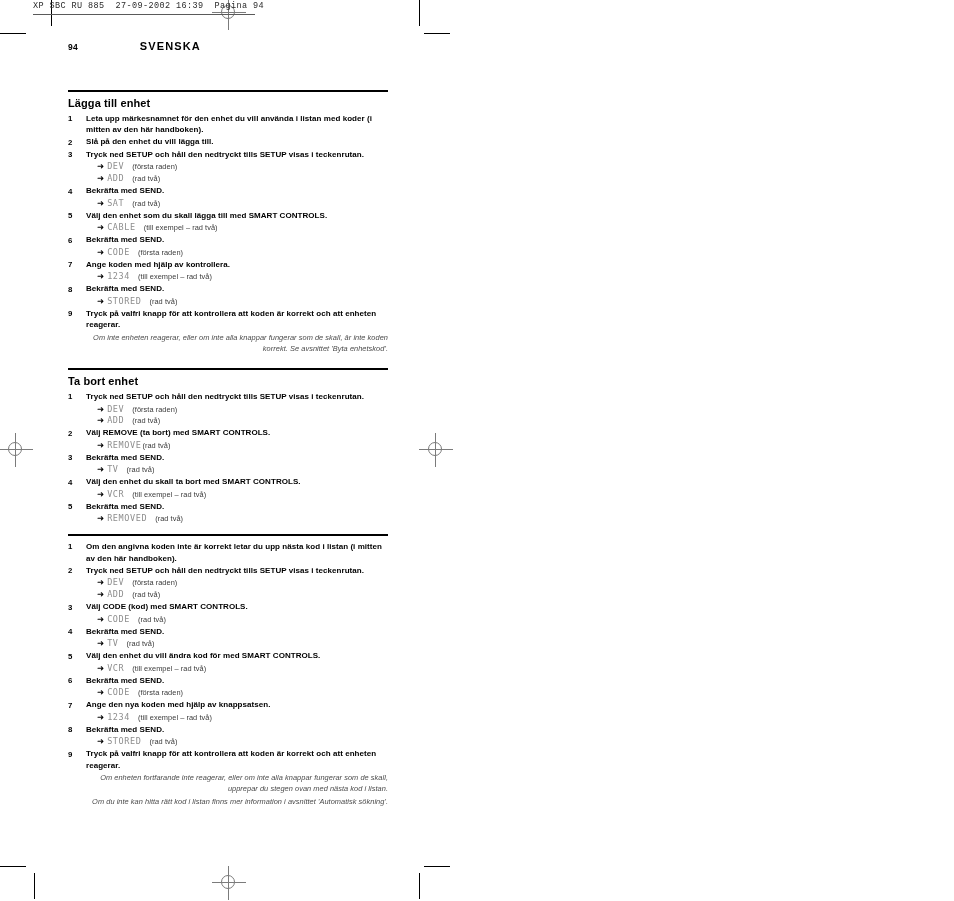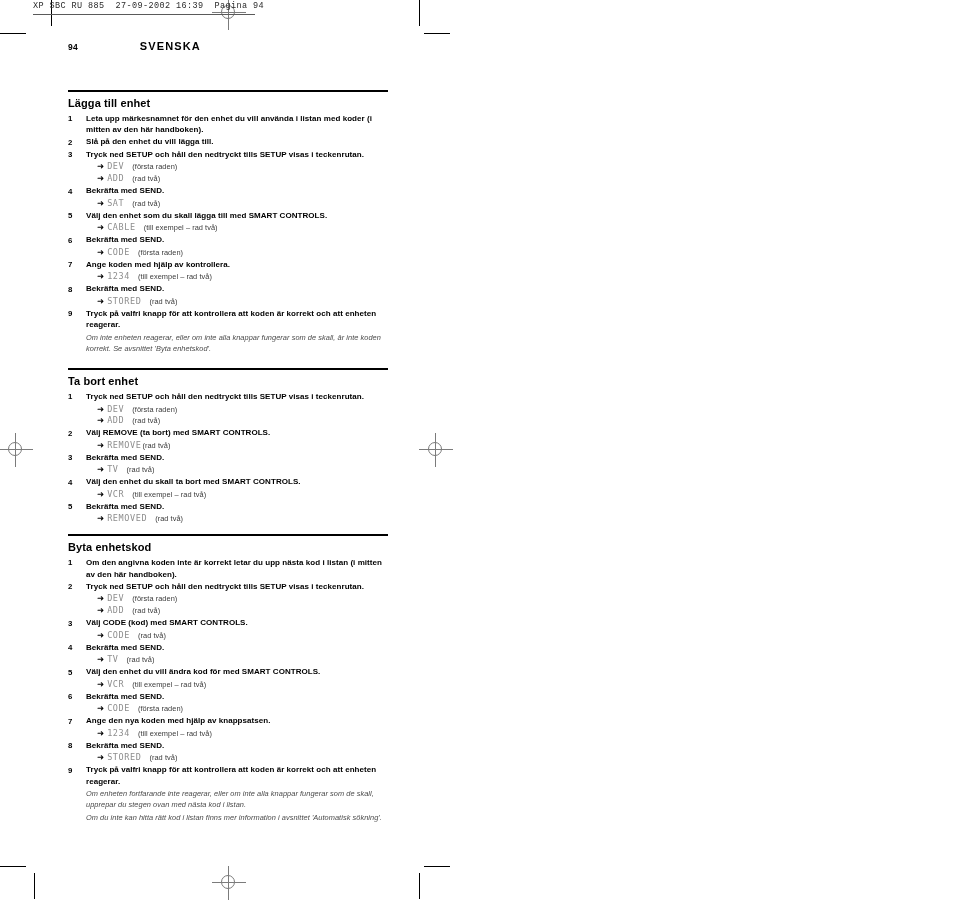--- a/index.html
+++ b/index.html
@@ -158,20 +158,21 @@
   .lcd-note.tight { margin-left: 1px; }
 
   .note {
     font-size: 7.4px;
     font-style: italic;
     line-height: 11.2px;
     color: #4a4a4a;
     margin-left: 18px;
     margin-top: 1px;
     letter-spacing: 0.05px;
+    text-align: right;
   }
 
   .gap-sm { height: 9px; }
   .gap-md { height: 14px; }
 </style>
 </head>
 <body>
 
 <div class="crop-mark crop-v" style="left:51px; top:0px;"></div>
 <div class="crop-mark crop-h" style="left:0px; top:33px;"></div>
@@ -347,21 +348,20 @@
         </div>
         <div class="display-line">
           <span class="arrow-icon">➜</span>
           <span class="lcd">REMOVED</span>
           <span class="lcd-note">(rad två)</span>
         </div>
       </div>
       <div class="gap-sm"></div>
       <div class="section">
         <div class="section-rule"></div>
-        <div class="section-heading">Byta enhetskod</div>
         <div class="step">
           <div class="step-num">1</div>
           <div class="step-text">Om den angivna koden inte är korrekt letar du upp nästa kod i listan (i mitten av den här handboken).</div>
         </div>
         <div class="step">
           <div class="step-num">2</div>
           <div class="step-text">Tryck ned SETUP och håll den nedtryckt tills SETUP visas i teckenrutan.</div>
         </div>
         <div class="display-line">
           <span class="arrow-icon">➜</span>

